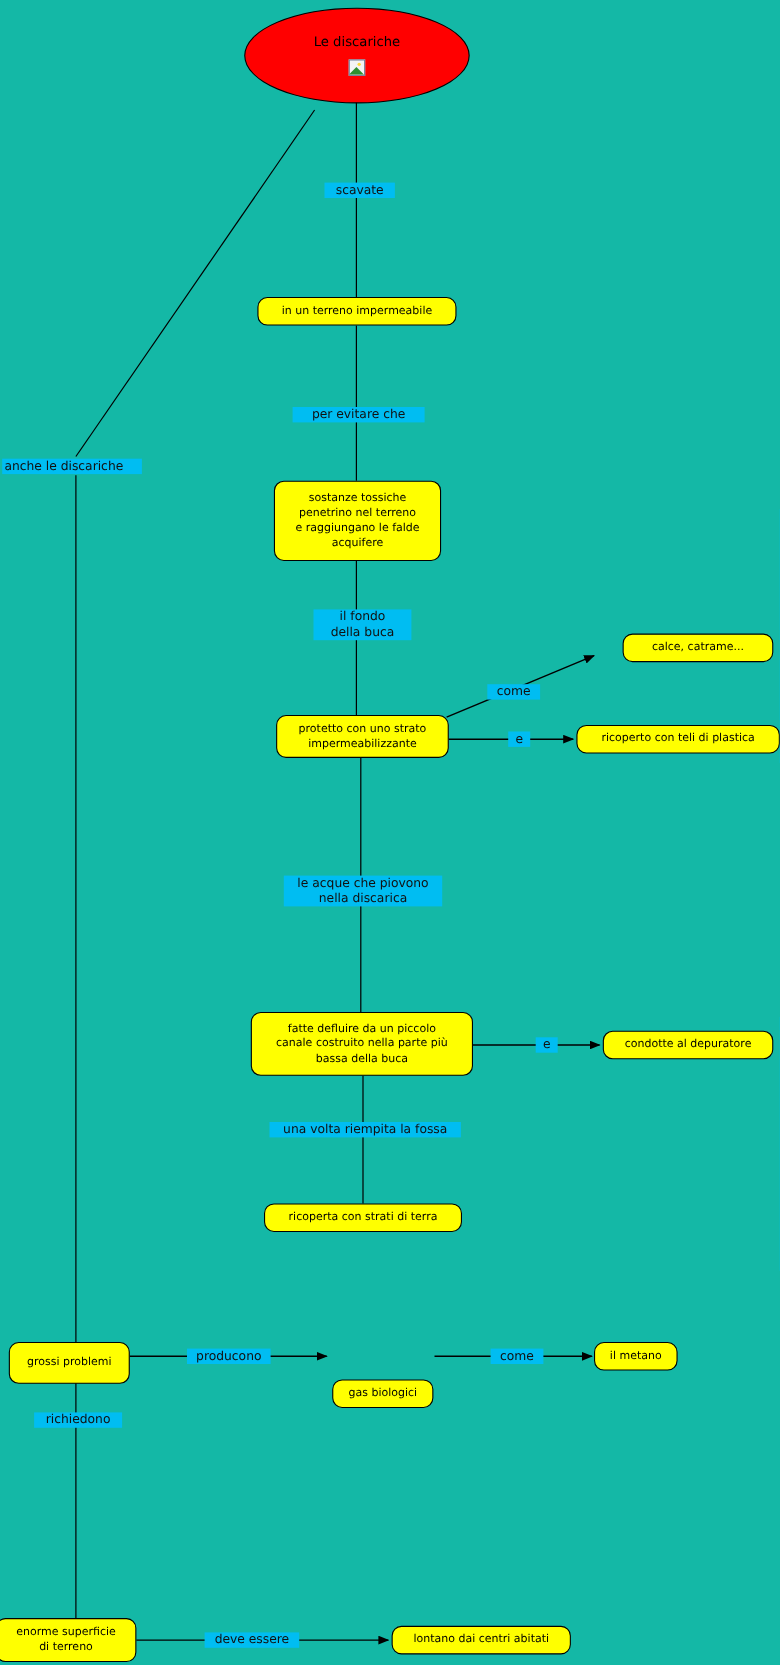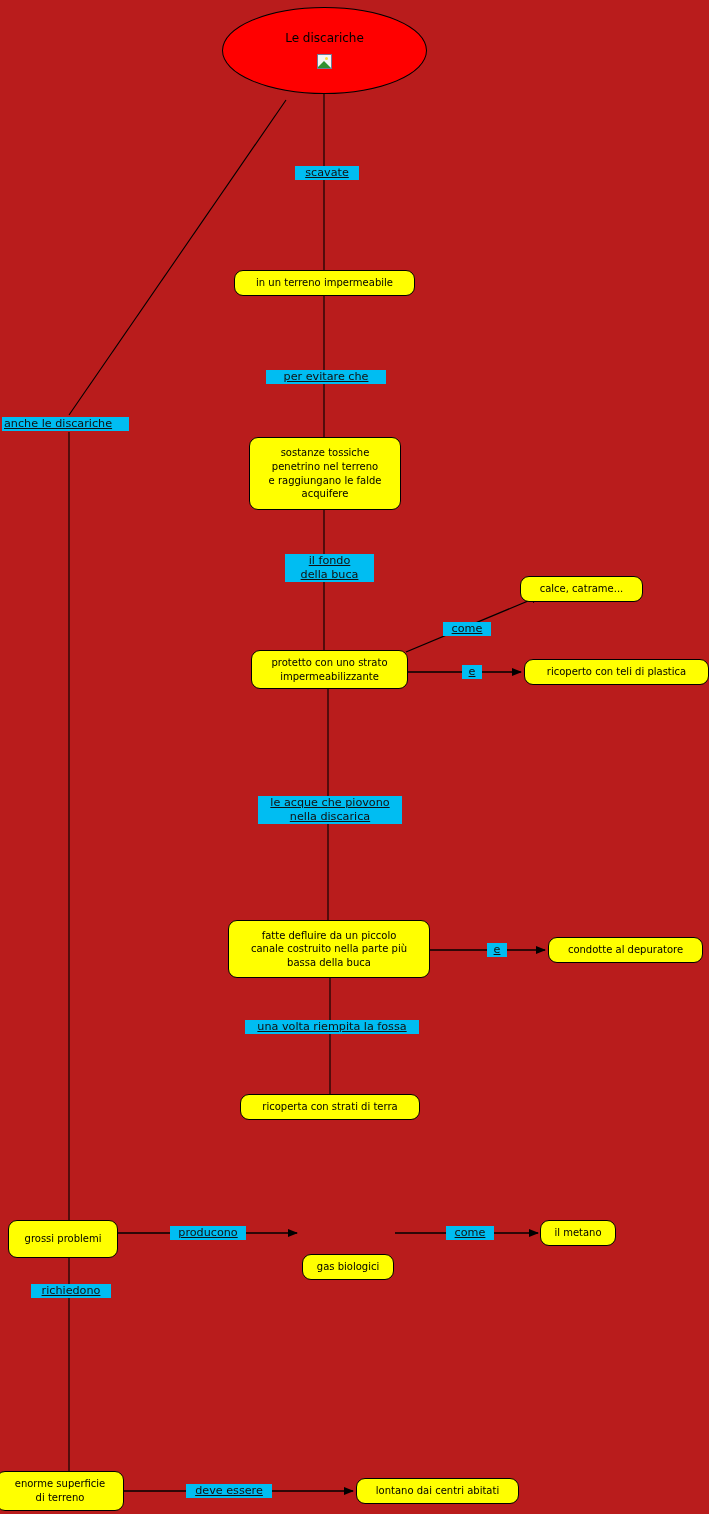--- a/index.html
+++ b/index.html
@@ -4,21 +4,21 @@
 <style>
   html, body {
     margin: 0;
     padding: 0;
     background: #00bdf2;
   }
   #canvas {
     position: relative;
     width: 709px;
     height: 1514px;
-    background: #b91c1c;
+    background: #14b8a6;
     overflow: hidden;
     font-family: "DejaVu Sans", sans-serif;
   }
   #edges {
     position: absolute;
     left: 0;
     top: 0;
     width: 709px;
     height: 1514px;
     pointer-events: none;
@@ -88,21 +88,20 @@
   .elabel {
     position: absolute;
     color: #111111;
     font-size: 11.2px;
     line-height: 14px;
     text-align: center;
     white-space: pre-line;
     background: #00bdf2;
     padding: 0 2px;
     z-index: 2;
-    text-decoration: underline;
   }
 </style>
 </head>
 <body>
 
 <div id="canvas">
 
   <svg id="edges" viewBox="0 0 709 1514" width="709" height="1514">
     <defs>
       <marker id="arrow" markerWidth="10" markerHeight="8" refX="9" refY="4" orient="auto" markerUnits="userSpaceOnUse">
@@ -145,21 +144,21 @@
   <div class="node" style="left:234px; top:270px; width:181px; height:26px;">in un terreno impermeabile</div>
 
   <div class="node" style="left:249px; top:437px; width:152px; height:73px;">sostanze tossiche
 penetrino nel terreno
 e raggiungano le falde
 acquifere</div>
 
   <div class="node" style="left:251px; top:650px; width:157px; height:39px;">protetto con uno strato
 impermeabilizzante</div>
 
-  <div class="node" style="left:520px; top:576px; width:123px; height:26px;">calce, catrame...</div>
+  <div class="node" style="left:566px; top:576px; width:137px; height:26px;">calce, catrame...</div>
 
   <div class="node" style="left:524px; top:659px; width:185px; height:26px;">ricoperto con teli di plastica</div>
 
   <div class="node" style="left:228px; top:920px; width:202px; height:58px;">fatte defluire da un piccolo
 canale costruito nella parte più
 bassa della buca</div>
 
   <div class="node" style="left:548px; top:937px; width:155px; height:26px;">condotte al depuratore</div>
 
   <div class="node" style="left:240px; top:1094px; width:180px; height:26px;">ricoperta con strati di terra</div>

